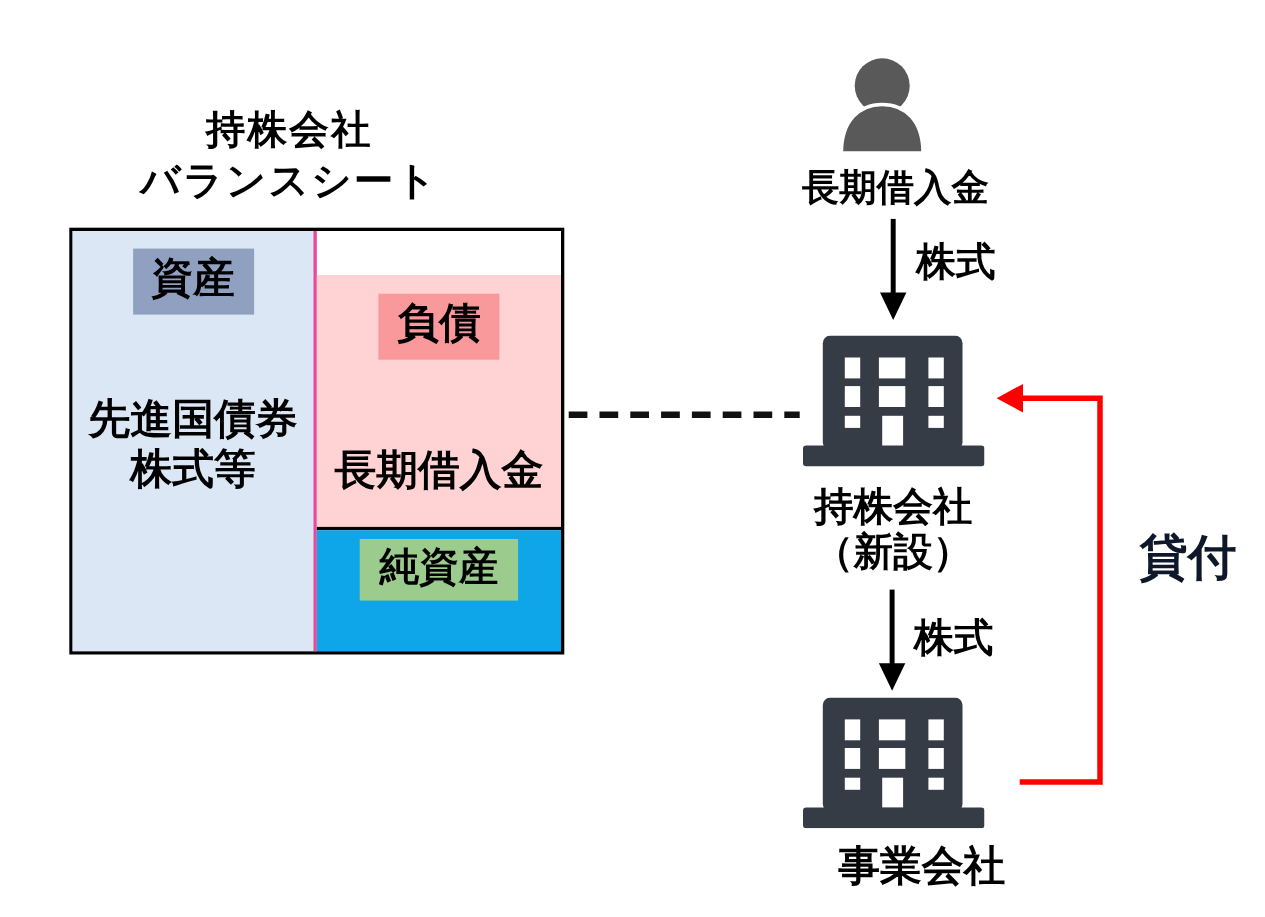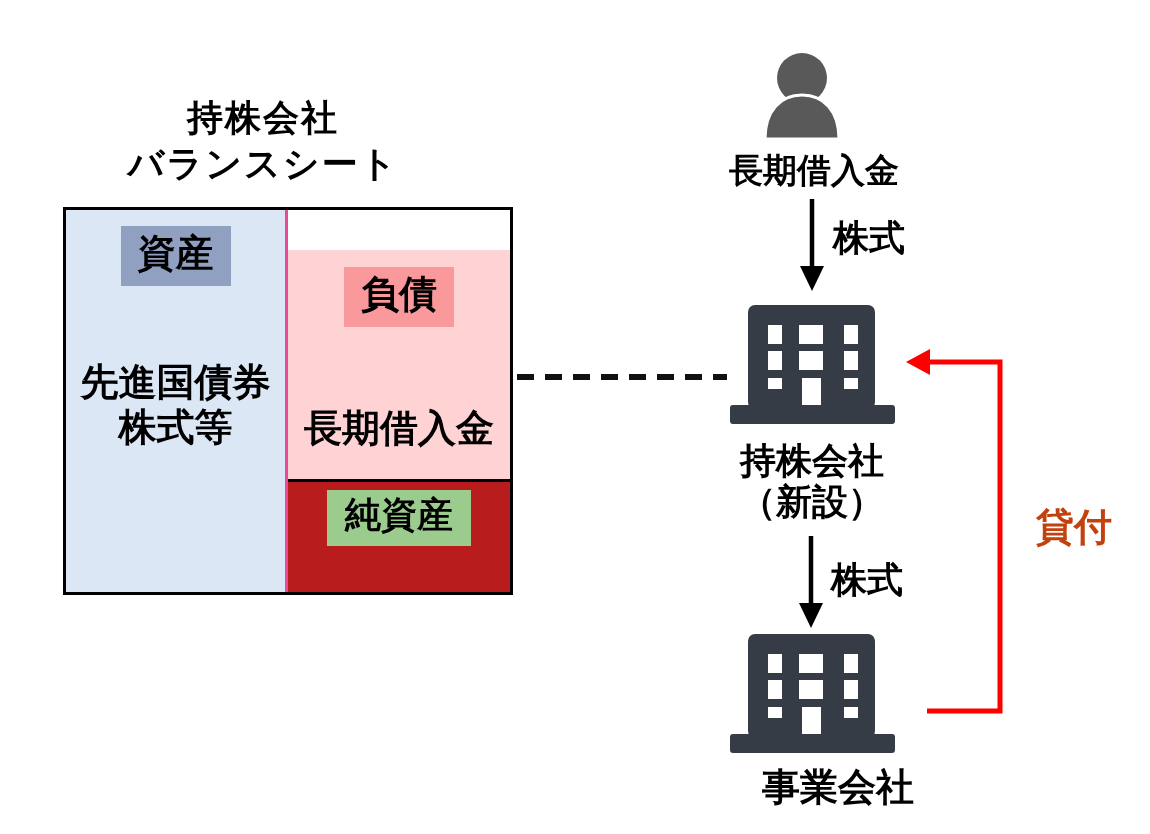--- a/index.html
+++ b/index.html
@@ -20,21 +20,21 @@
   }
   .bs-col-assets{
     width:222px;background:#dbe7f4;border-right:3px solid #ec4899;
     position:relative;box-sizing:border-box;text-align:center;
   }
   .bs-col-right{flex:1;display:flex;flex-direction:column;}
   .bs-liabilities{
     height:232px;background:#ffd3d4;border-bottom:3px solid #000;
     position:relative;box-sizing:border-box;text-align:center;margin-top:40px;
   }
-  .bs-netassets{flex:1;background:#b91c1c;position:relative;text-align:center;}
+  .bs-netassets{flex:1;background:#0ea5e9;position:relative;text-align:center;}
   .badge{
     display:inline-block;font-size:38px;font-weight:bold;
     padding:11px 17px;line-height:1;
   }
   .badge-assets{background:#8fa0c0;margin-top:16px;}
   .badge-liab{background:#f9999c;margin-top:17px;}
   .badge-net{background:#9bcb8d;font-size:36px;padding:10px 18px;margin-top:8px;}
   .bs-assets-content{
     position:absolute;top:152px;left:0;width:100%;text-align:center;
     font-size:38px;font-weight:bold;line-height:45px;
@@ -46,21 +46,21 @@
 
   
   .owner-icon{left:762px;top:52px;width:80px;height:90px;}
   .owner-label{left:714px;top:148px;width:200px;text-align:center;font-size:34px;font-weight:bold;}
   .stock-label-1{left:833px;top:214px;font-size:36px;font-weight:bold;}
   .holdco-icon{left:730px;top:305px;width:165px;height:119px;}
   .holdco-label{left:710px;top:443px;width:204px;text-align:center;font-size:36px;font-weight:bold;line-height:41px;}
   .stock-label-2{left:831px;top:556px;font-size:36px;font-weight:bold;}
   .opco-icon{left:730px;top:634px;width:165px;height:119px;}
   .opco-label{left:710px;top:762px;width:204px;text-align:right;font-size:38px;font-weight:bold;}
-  .loan-label{left:1036px;top:478px;font-size:38px;font-weight:bold;color:#c2410c;margin-top:24px;}
+  .loan-label{left:1036px;top:478px;font-size:44px;font-weight:bold;color:#0f172a;}
 
   .connectors{position:absolute;left:0;top:0;width:1150px;height:834px;pointer-events:none;}
 </style>
 </head>
 <body>
 
 <div id="canvas">
 
   <div class="abs bs-title">
     <div>持株会社</div>

